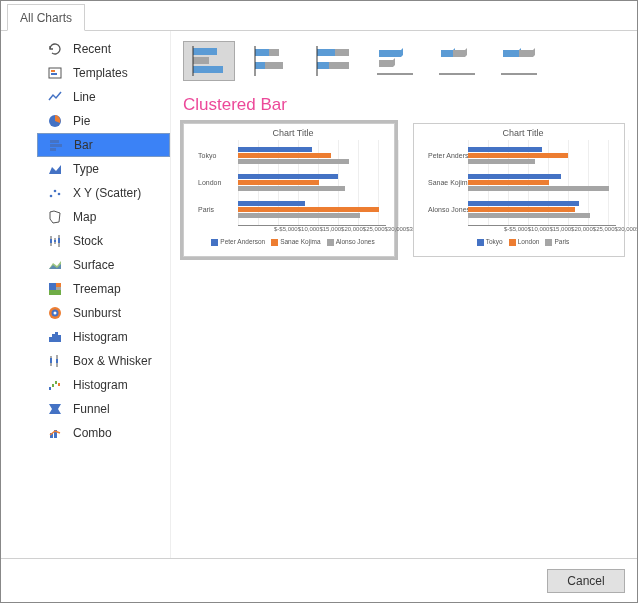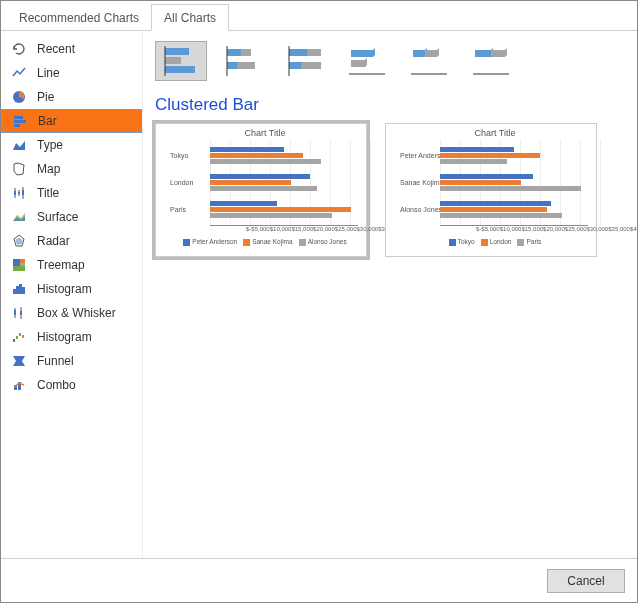--- a/index.html
+++ b/index.html
@@ -6,30 +6,30 @@
 body { background: #fff; font-size: 12px; color: #333; }
 .dialog { width: 638px; height: 603px; border: 1px solid #888; display: flex; flex-direction: column; background:#fff;}
 .titlebar { display: flex; align-items: center; height: 30px; padding: 0 6px 0 10px; border-bottom: 1px solid #ddd; }
 .titlebar .title { flex: 1; font-size: 12px; }
 .titlebar .tb-btn { width: 36px; height: 28px; display: flex; align-items: center; justify-content: center; color:#444;}
 .titlebar .tb-btn svg { width:12px; height:12px; }
 .tabs { display: flex; align-items: flex-end; height: 30px; padding-left: 6px; border-bottom: 1px solid #d0d0d0; gap:0; font-size:12px;}
 .tab { padding: 6px 12px 5px 12px; color:#555; cursor:default;}
 .tab.active { border: 1px solid #d0d0d0; border-bottom: 1px solid #fff; background:#fff; position:relative; top:1px;}
 .body { flex:1; display:flex; overflow:hidden; }
-.sidebar { width: 142px; padding: 6px 0; border-right:1px solid #eee;}
+.sidebar { width: 142px; padding: 6px 0; border-right:1px solid #eee;margin-left:36px;}
 .sb-item { display:flex; align-items:center; gap:10px; padding:4px 10px; height:24px; cursor:default; color:#333;}
-.sb-item.selected { background:#f97316; border:1px solid #7a99c4;text-align:center;}
+.sb-item.selected { background:#3b82f6; border:1px solid #7a99c4;text-align:center;}
 .sb-item .icon { width:16px; height:16px; display:flex; align-items:center; justify-content:center;}
 .content { flex:1; padding:10px 12px; }
 .subtype-row { display:flex; gap:10px; margin-bottom:14px;}
 .subtype { width:52px; height:40px; border:1px solid transparent; display:flex; align-items:center; justify-content:center; cursor:default;}
 .subtype.selected { background:#d8d8d8; border:1px solid #aaa;}
 .subtype svg { width:44px; height:34px;}
-.subtype-title { font-size:17px; color:#1d4ed8; margin-bottom:8px;}
+.subtype-title { font-size:17px; color:#ec4899; margin-bottom:8px;}
 .previews { display:flex; gap:18px;}
 .preview { width:212px; height:134px; border:1px solid #ccc; background:#fff; padding:4px 2px 2px 10px; position:relative;}
 .preview.selected { outline:3px solid #bdbdbd; outline-offset:0;}
 .preview .ptitle { text-align:center; font-size:9px; color:#555; margin-bottom:2px;}
 .chart-area { position:relative; height:86px; margin:0 4px;}
 .catlabel { position:absolute; left:0; font-size:7px; color:#555; transform:translateY(-50%);}
 .barset { position:absolute; left:40px; right:2px;}
 .hbar { height:5px; margin:1px 0;}
 .axis { position:absolute; left:40px; right:2px; bottom:0; height:1px; background:#888;}
 .ticks { position:relative; left:40px; right:2px; height:10px; font-size:6px; color:#666; display:flex; justify-content:space-between; margin:0 4px 0 40px;}
@@ -39,34 +39,43 @@
 .btn { min-width:78px; height:24px; border:1px solid #adadad; background:#e1e1e1; font-size:12px; display:flex; align-items:center; justify-content:center; cursor:default;}
 .btn.primary { border:1px solid #0078d7; background:#e5f1fb;}
 .grid-v { position:absolute; top:0; bottom:0; width:1px; background:#eee;}
 </style>
 </head>
 <body>
 
 <div class="dialog">
 
   <div class="tabs">
-    <div class="tab">Recommended Charts</div>
     <div class="tab active">All Charts</div>
   </div>
 
   <div class="body">
     <div class="sidebar" id="sidebar">
         <div class="sb-item">
           <span class="icon">
             <svg width="16" height="16" viewBox="0 0 16 16">
               <path d="M3 8 A5 5 0 1 1 5 12" fill="none" stroke="#555" stroke-width="1.3"></path>
               <polyline points="3,5 3,8 6,8" fill="none" stroke="#555" stroke-width="1.3"></polyline>
             </svg>
           </span>
           <span>Recent</span>
+        </div>
+        <div class="sb-item">
+          <span class="icon">
+            <svg width="16" height="16" viewBox="0 0 16 16">
+              <rect x="2" y="3" width="12" height="10" fill="none" stroke="#555"></rect>
+              <rect x="4" y="5" width="4" height="2" fill="#ED7D31"></rect>
+              <rect x="4" y="8" width="6" height="2" fill="#4472C4"></rect>
+            </svg>
+          </span>
+          <span>Templates</span>
         </div>
         <div class="sb-item">
           <span class="icon">
             <svg width="16" height="16" viewBox="0 0 16 16">
               <polyline points="2,11 6,6 9,9 14,3" fill="none" stroke="#4472C4" stroke-width="1.5"></polyline>
             </svg>
           </span>
           <span>Line</span>
         </div>
         <div class="sb-item">
@@ -88,70 +97,81 @@
           </span>
           <span>Bar</span>
         </div>
         <div class="sb-item">
           <span class="icon">
             <svg width="16" height="16" viewBox="0 0 16 16">
               <polygon points="2,13 5,6 9,10 14,4 14,13" fill="#4472C4"></polygon>
             </svg>
           </span>
           <span>Type</span>
+        </div>
+        <div class="sb-item">
+          <span class="icon">
+            <svg width="16" height="16" viewBox="0 0 16 16">
+              <circle cx="4" cy="11" r="1.3" fill="#4472C4"></circle>
+              <circle cx="8" cy="6" r="1.3" fill="#4472C4"></circle>
+              <circle cx="12" cy="9" r="1.3" fill="#4472C4"></circle>
+            </svg>
+          </span>
+          <span>X Y (Scatter)</span>
         </div>
         <div class="sb-item">
           <span class="icon">
             <svg width="16" height="16" viewBox="0 0 16 16">
               <path d="M3 3 L7 2 L13 4 L12 13 L6 14 L3 10 Z" fill="none" stroke="#555"></path>
             </svg>
           </span>
           <span>Map</span>
         </div>
         <div class="sb-item">
           <span class="icon">
             <svg width="16" height="16" viewBox="0 0 16 16">
               <line x1="4" y1="3" x2="4" y2="13" stroke="#555"></line>
               <line x1="8" y1="5" x2="8" y2="11" stroke="#555"></line>
               <line x1="12" y1="2" x2="12" y2="14" stroke="#555"></line>
               <rect x="3" y="6" width="2" height="4" fill="#4472C4"></rect>
               <rect x="7" y="7" width="2" height="2" fill="#4472C4"></rect>
               <rect x="11" y="5" width="2" height="5" fill="#4472C4"></rect>
             </svg>
           </span>
-          <span>Title</span>
+          <span>Stock</span>
         </div>
         <div class="sb-item">
           <span class="icon">
             <svg width="16" height="16" viewBox="0 0 16 16">
               <polygon points="2,12 6,6 10,9 14,4 14,12" fill="#70AD47" opacity="0.7"></polygon>
               <polygon points="2,12 6,8 10,11 14,7 14,12" fill="#4472C4" opacity="0.7"></polygon>
             </svg>
           </span>
           <span>Surface</span>
-        </div>
-        <div class="sb-item">
-          <span class="icon">
-            <svg width="16" height="16" viewBox="0 0 16 16">
-              <polygon points="8,2 13,6 11,13 5,13 3,6" fill="none" stroke="#555"></polygon>
-              <polygon points="8,5 11,7 10,11 6,11 5,7" fill="#4472C4" opacity="0.5" stroke="#4472C4"></polygon>
-            </svg>
-          </span>
-          <span>Radar</span>
         </div>
         <div class="sb-item">
           <span class="icon">
             <svg width="16" height="16" viewBox="0 0 16 16">
               <rect x="2" y="2" width="7" height="7" fill="#4472C4"></rect>
               <rect x="9" y="2" width="5" height="4" fill="#ED7D31"></rect>
               <rect x="9" y="6" width="5" height="3" fill="#A5A5A5"></rect>
               <rect x="2" y="9" width="12" height="5" fill="#70AD47"></rect>
             </svg>
           </span>
           <span>Treemap</span>
+        </div>
+        <div class="sb-item">
+          <span class="icon">
+            <svg width="16" height="16" viewBox="0 0 16 16">
+              <circle cx="8" cy="8" r="6" fill="#ED7D31"></circle>
+              <circle cx="8" cy="8" r="3.5" fill="#4472C4"></circle>
+              <circle cx="8" cy="8" r="1.5" fill="#fff"></circle>
+            </svg>
+          </span>
+          <span>Sunburst</span>
         </div>
         <div class="sb-item">
           <span class="icon">
             <svg width="16" height="16" viewBox="0 0 16 16">
               <rect x="2" y="8" width="3" height="5" fill="#4472C4"></rect>
               <rect x="5" y="5" width="3" height="8" fill="#4472C4"></rect>
               <rect x="8" y="3" width="3" height="10" fill="#4472C4"></rect>
               <rect x="11" y="6" width="3" height="7" fill="#4472C4"></rect>
             </svg>
           </span>

